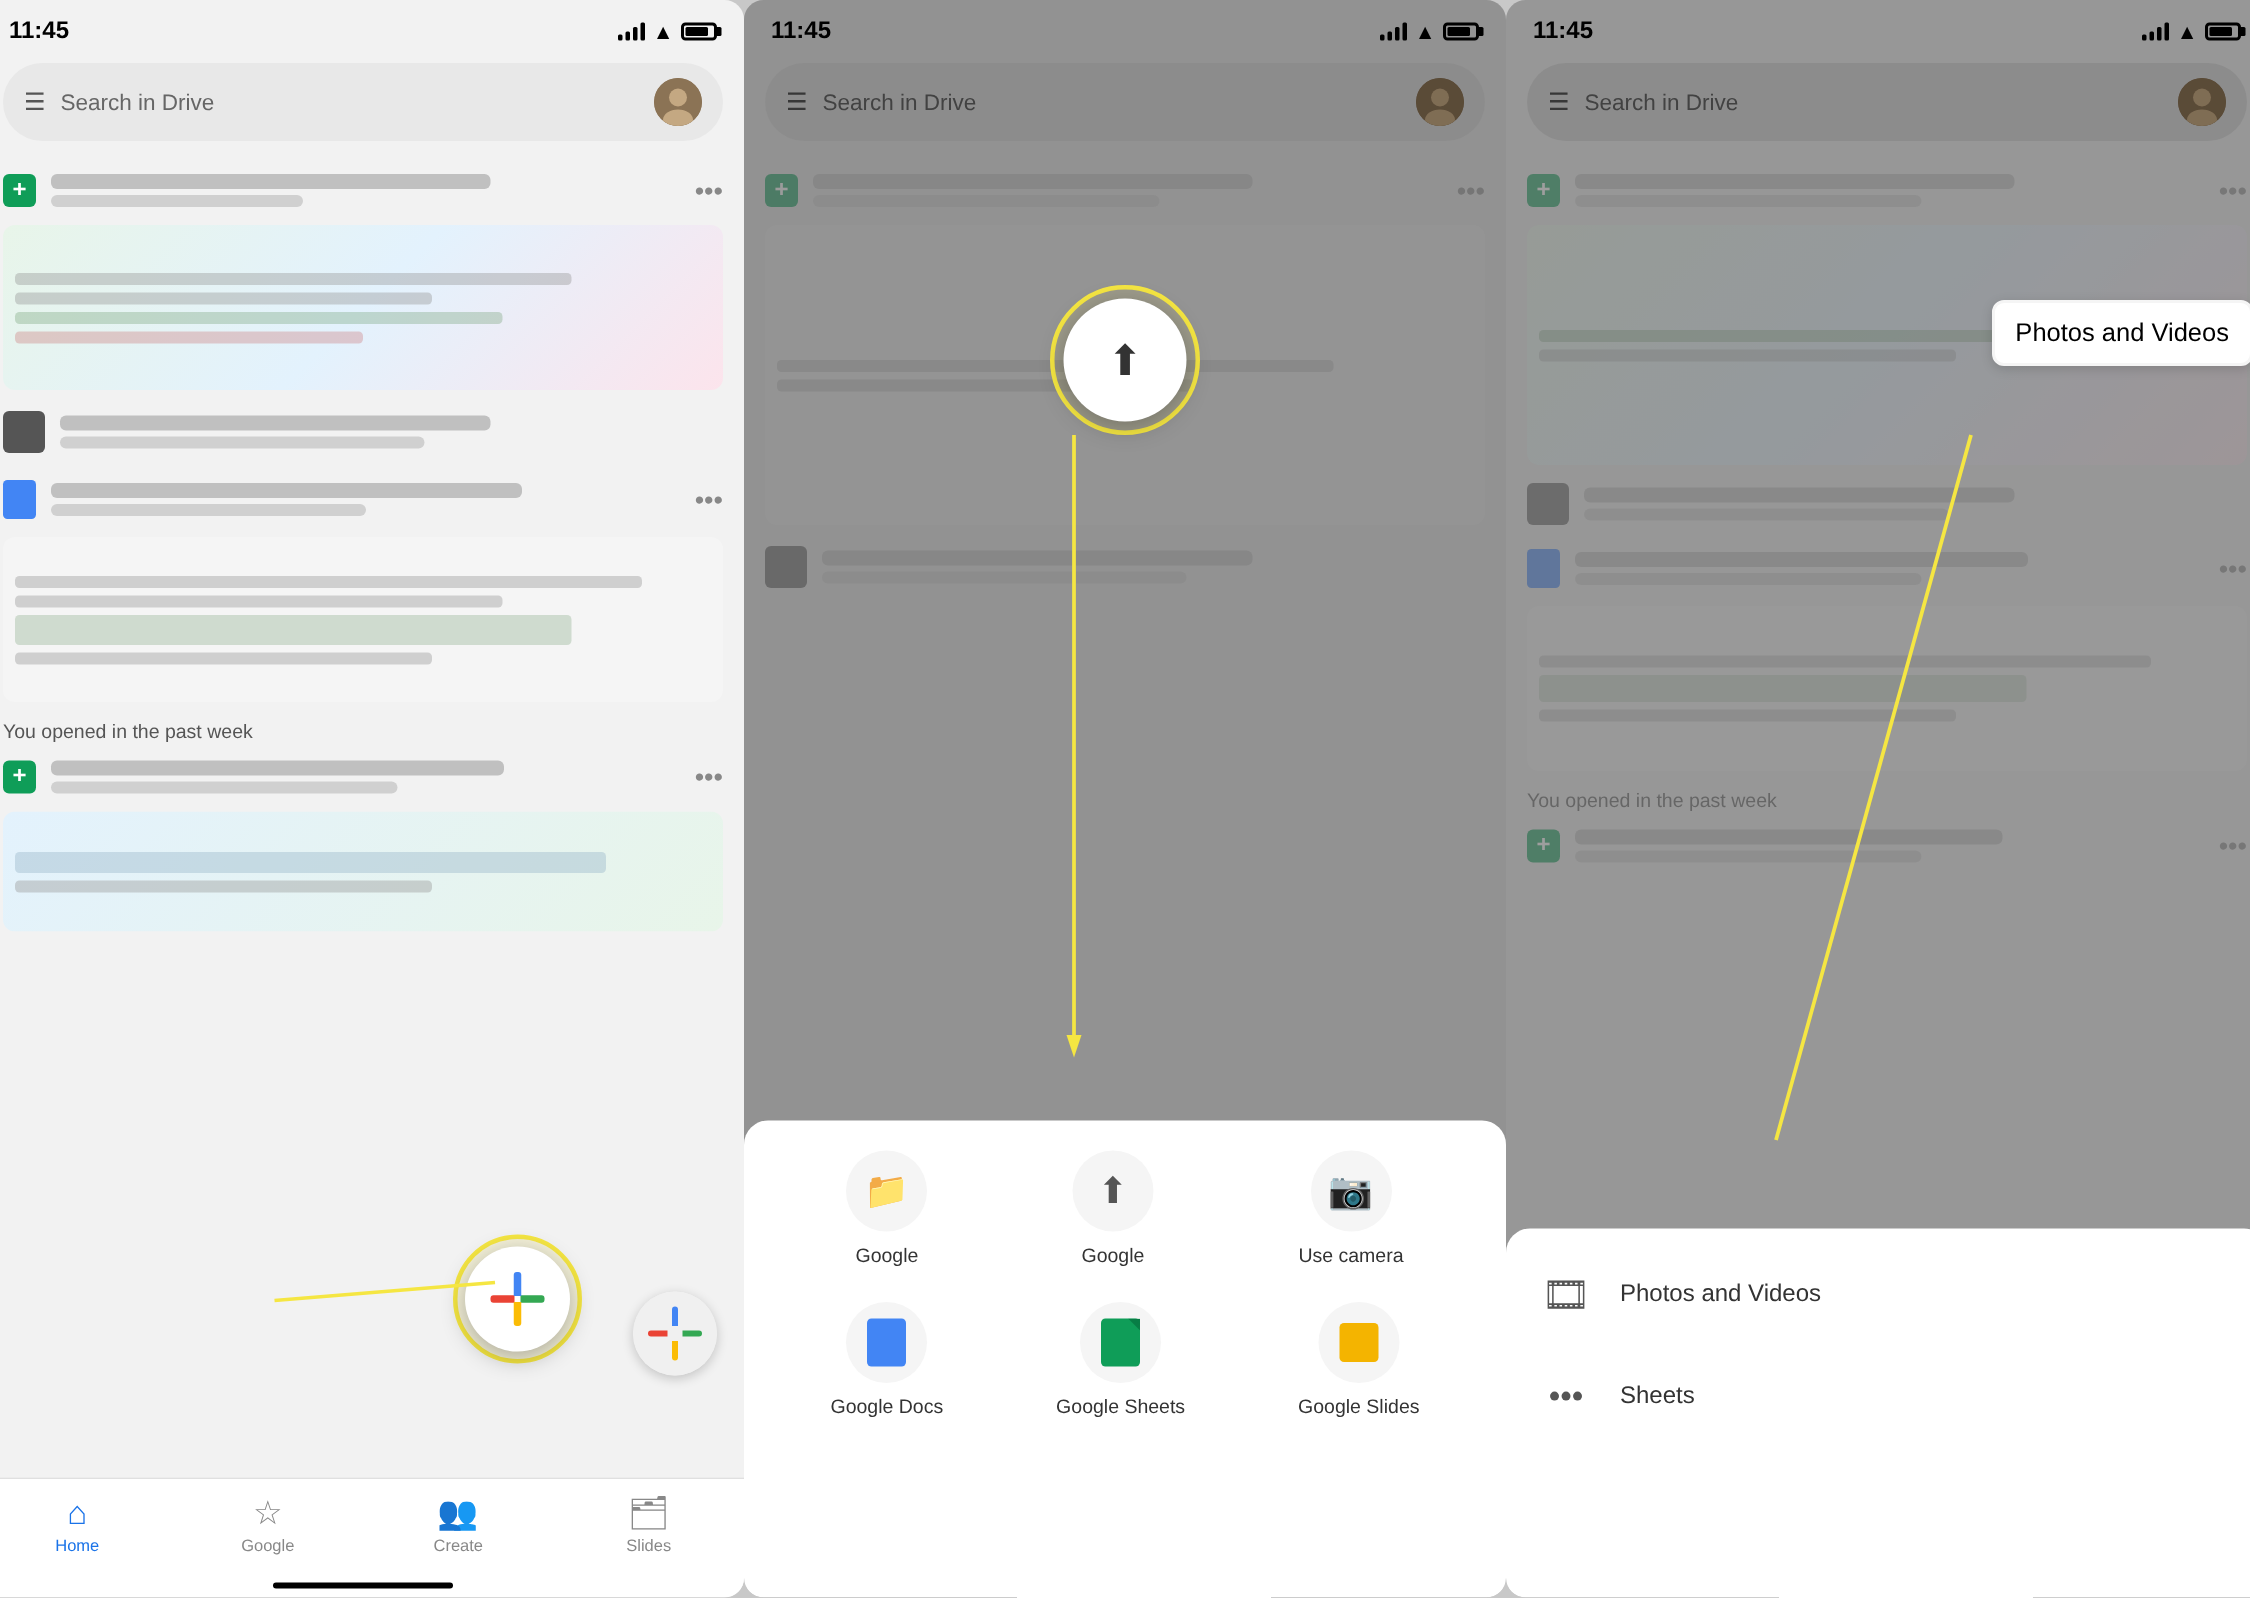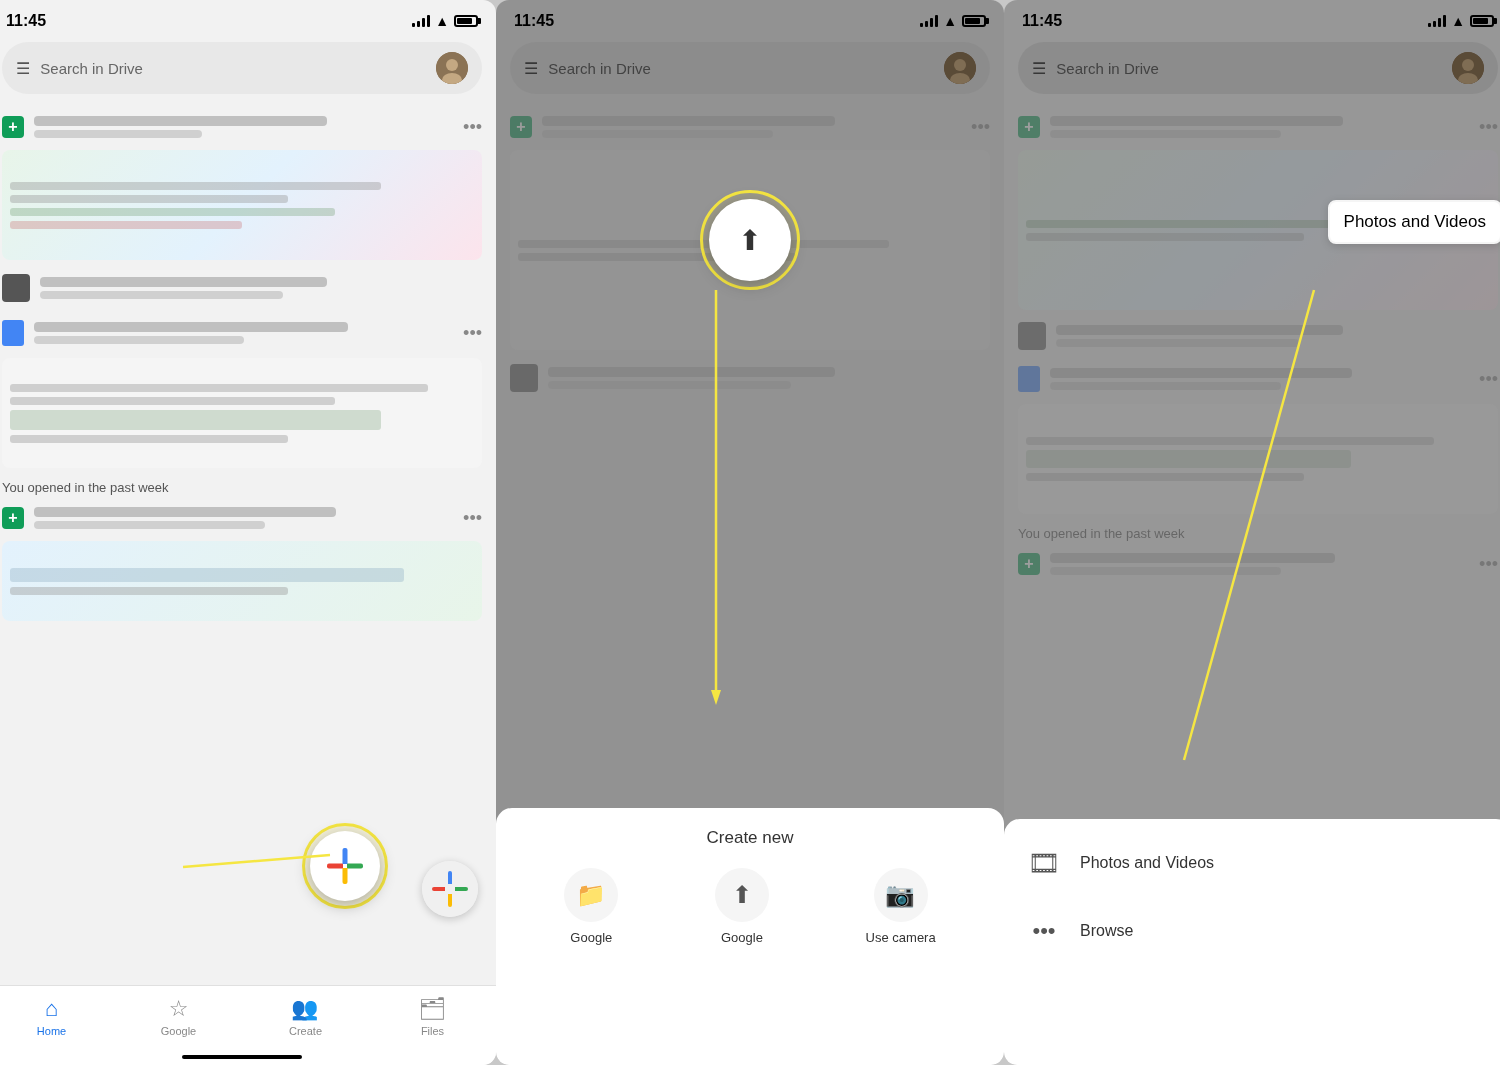--- a/index.html
+++ b/index.html
@@ -578,21 +578,21 @@
     <div class="nav-item">
       <span class="nav-icon">☆</span>
       <span>Google</span>
     </div>
     <div class="nav-item">
       <span class="nav-icon">👥</span>
       <span>Create</span>
     </div>
     <div class="nav-item">
       <span class="nav-icon">🗂</span>
-      <span>Files</span>
+      <span>Slides</span>
     </div>
   </div>
   <div class="home-indicator"></div>
 </div>
 
 <div class="phone-panel middle">
 
   <div class="status-bar">
     <span class="time">11:45</span>
     <div class="status-icons">
@@ -658,21 +658,20 @@
       </div>
     </div>
   </div>
 
   <svg class="arrow" style="position:absolute;top:0;left:0;width:100%;height:100%;z-index:23;pointer-events:none;">
     <line x1="220" y1="290" x2="220" y2="690" stroke="#f5e642" stroke-width="2.5"></line>
     <polygon points="215,690 225,690 220,705" fill="#f5e642"></polygon>
   </svg>
 
   <div class="bottom-sheet">
-    <div class="sheet-title">Create new</div>
     <div class="sheet-grid">
 
       <div class="sheet-item">
         <div class="sheet-icon-circle">
           <span style="font-size:24px;color:#555;">📁</span>
         </div>
         <span>Google</span>
       </div>
 
       <div class="sheet-item">
@@ -680,20 +679,45 @@
           <span style="font-size:24px;color:#555;">⬆</span>
         </div>
         <span>Google</span>
       </div>
 
       <div class="sheet-item">
         <div class="sheet-icon-circle">
           <span style="font-size:24px;color:#555;">📷</span>
         </div>
         <span>Use camera</span>
+      </div>
+    </div>
+    <div class="sheet-grid" style="margin-top:4px;">
+
+      <div class="sheet-item">
+        <div class="sheet-icon-circle">
+          <div class="docs-icon-svg" style="width:26px;height:32px;background:#4285f4;border-radius:3px;"></div>
+        </div>
+        <span>Google Docs</span>
+      </div>
+
+      <div class="sheet-item">
+        <div class="sheet-icon-circle">
+          <div style="width:26px;height:32px;background:#0f9d58;border-radius:3px;position:relative;">
+            <div style="position:absolute;top:0;right:0;width:8px;height:8px;background:#087d45;clip-path:polygon(0 0, 100% 100%, 100% 0);"></div>
+          </div>
+        </div>
+        <span>Google Sheets</span>
+      </div>
+
+      <div class="sheet-item">
+        <div class="sheet-icon-circle">
+          <div style="width:26px;height:26px;background:#f4b400;border-radius:3px;"></div>
+        </div>
+        <span>Google Slides</span>
       </div>
     </div>
   </div>
 
   <div class="home-indicator"></div>
 </div>
 
 <div class="phone-panel right">
 
   <div class="status-bar">
@@ -794,18 +818,18 @@
       <div class="right-sheet-icon">
         <span style="font-size:26px;">🎞</span>
       </div>
       <span>Photos and Videos</span>
     </div>
 
     <div class="right-sheet-item">
       <div class="right-sheet-icon">
         <span style="font-size:22px;color:#555;">•••</span>
       </div>
-      <span>Browse</span>
+      <span>Sheets</span>
     </div>
   </div>
 
   <div class="home-indicator"></div>
 </div>
 
 </body></html>

